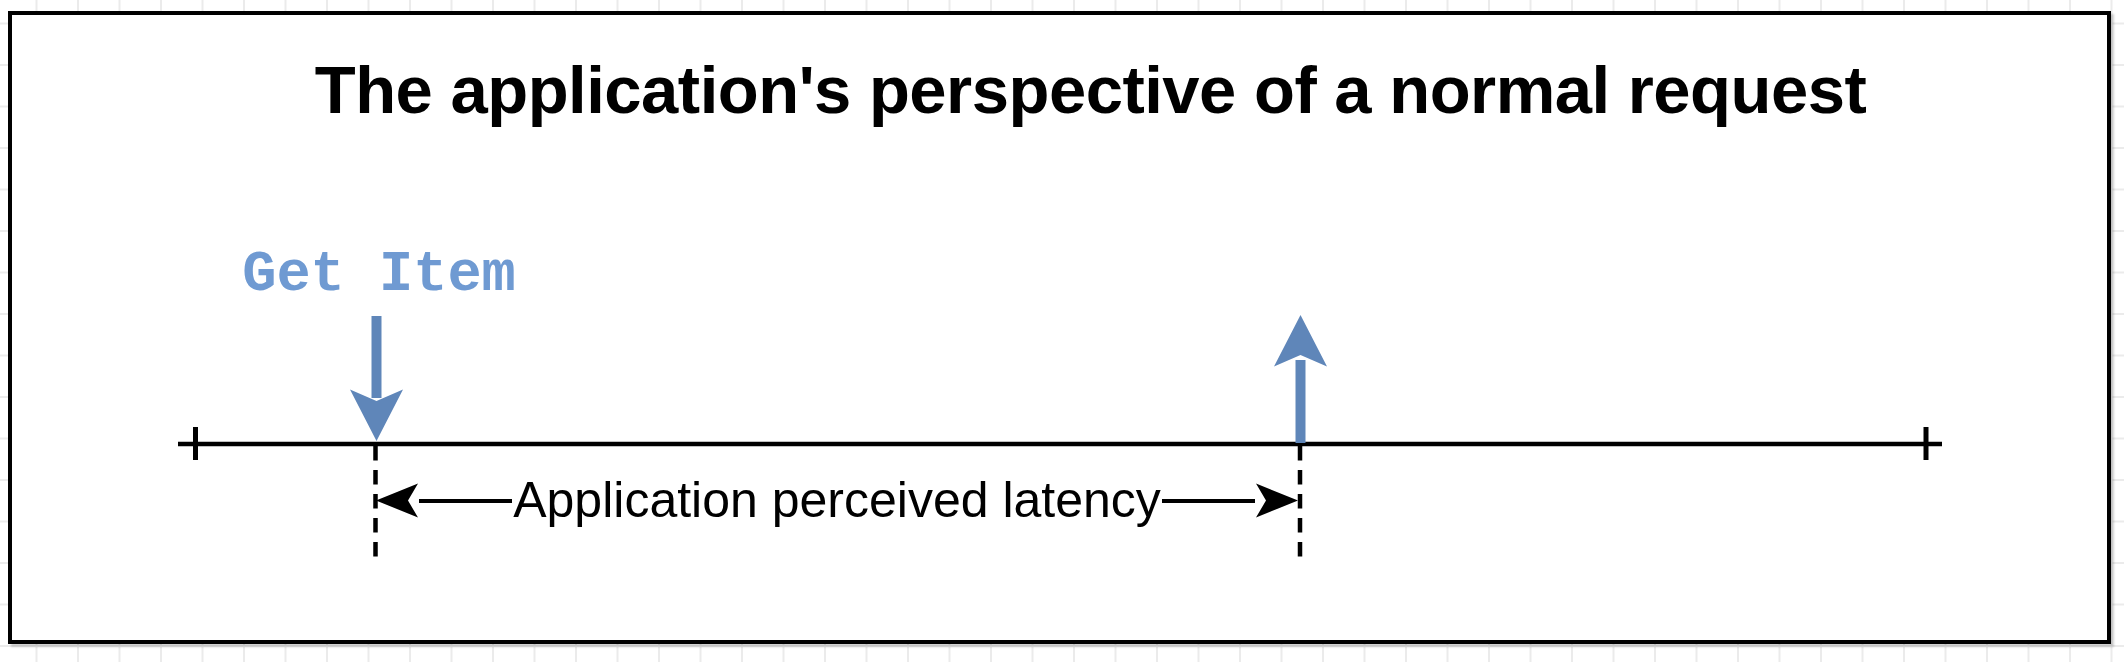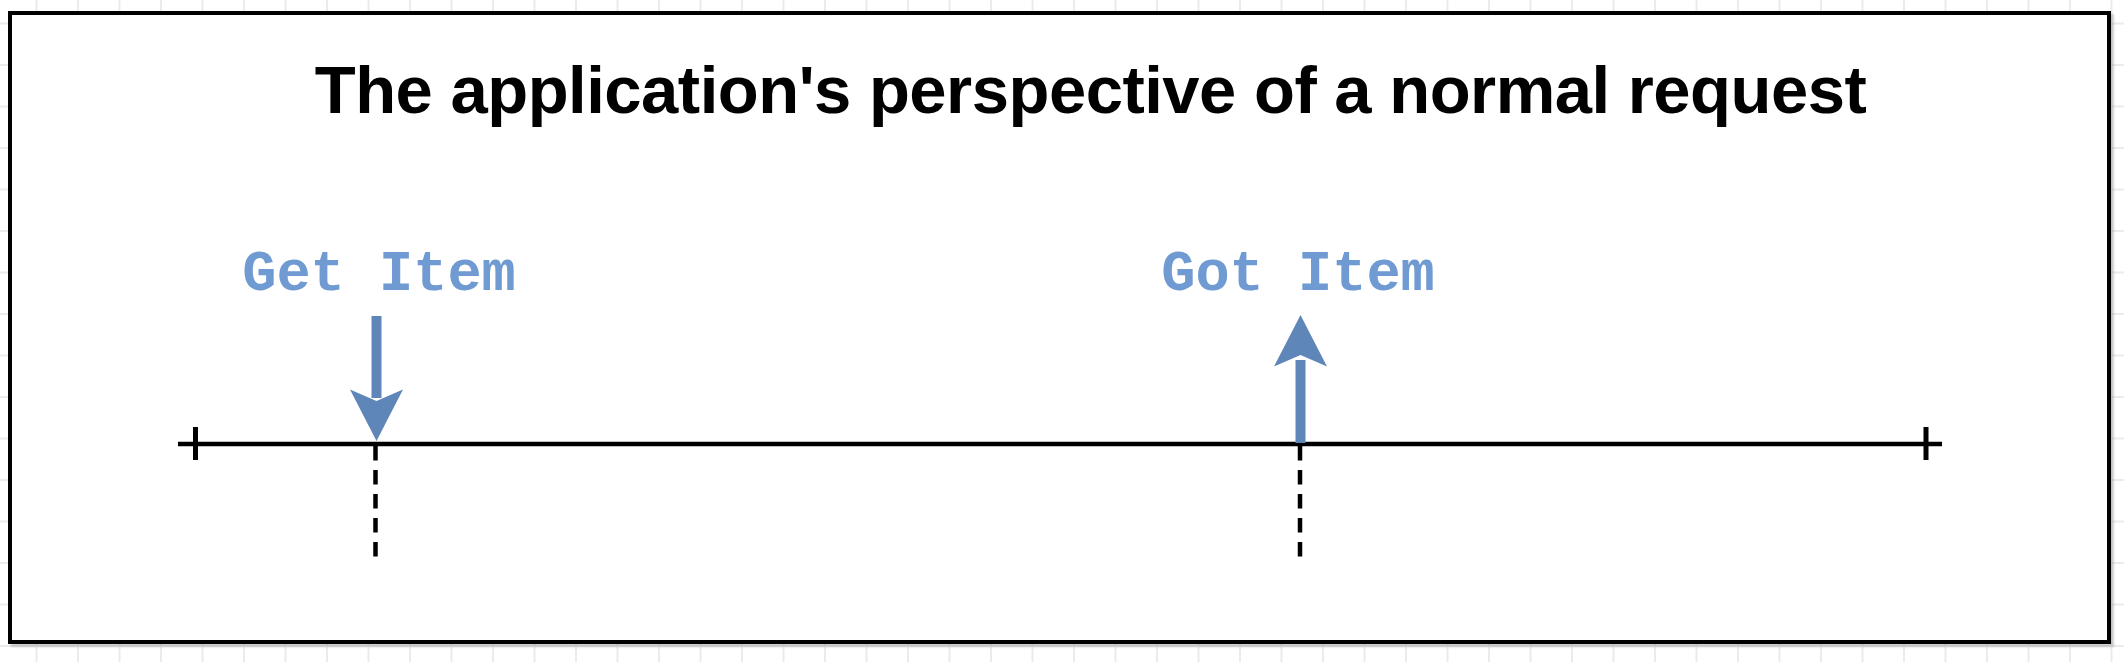--- a/index.html
+++ b/index.html
@@ -83,21 +83,20 @@
 </head>
 <body>
 
 <div class="canvas">
 
   <div class="frame"></div>
 
   <div class="title">The application's perspective of a normal request</div>
 
   <div class="event-label get">Get Item</div>
-  <div class="event-label got">Got Item</div>
 
   <svg class="overlay" viewBox="0 0 2124 662" xmlns="http://www.w3.org/2000/svg">
 
     <line x1="178" y1="444" x2="1942" y2="444" style="stroke:var(--c-line,#000);" stroke-width="4.5"></line>
 
     <line x1="195.5" y1="427" x2="195.5" y2="460" style="stroke:var(--c-line,#000);" stroke-width="5"></line>
     <line x1="1926" y1="427" x2="1926" y2="460" style="stroke:var(--c-line,#000);" stroke-width="5"></line>
 
     <line x1="375.5" y1="446" x2="375.5" y2="558" style="stroke:var(--c-line,#000);" stroke-width="4.5" stroke-dasharray="14.5 9.5"></line>
     <line x1="1300" y1="446" x2="1300" y2="558" style="stroke:var(--c-line,#000);" stroke-width="4.5" stroke-dasharray="14.5 9.5"></line>
@@ -106,14 +105,25 @@
       <line x1="376.5" y1="316" x2="376.5" y2="398" style="stroke:var(--c-arrow-blue,#5f86b9);" stroke-width="10"></line>
       <path d="M 376.5 441 L 350 389.5 L 376.5 401 L 403 389.5 Z" style="fill:var(--c-arrow-blue,#5f86b9);"></path>
     </g>
 
     <g>
       <line x1="1300.5" y1="443" x2="1300.5" y2="360" style="stroke:var(--c-arrow-blue,#5f86b9);" stroke-width="10"></line>
       <path d="M 1300.5 315 L 1274 366.5 L 1300.5 355 L 1327 366.5 Z" style="fill:var(--c-arrow-blue,#5f86b9);"></path>
     </g>
   </svg>
 
+  <div class="latency-row">
+    <svg class="ah" width="44" height="35" viewBox="0 0 44 35" xmlns="http://www.w3.org/2000/svg">
+      <path d="M 1 17.5 L 43 0.5 L 33 17.5 L 43 34.5 Z" style="fill:var(--c-line,#000);"></path>
+    </svg>
+    <div class="conn"></div>
+    <div class="latency-label">Application perceived latency</div>
+    <div class="conn"></div>
+    <svg class="ah" width="44" height="35" viewBox="0 0 44 35" xmlns="http://www.w3.org/2000/svg">
+      <path d="M 43 17.5 L 1 0.5 L 11 17.5 L 1 34.5 Z" style="fill:var(--c-line,#000);"></path>
+    </svg>
+  </div>
 
 </div>
 
 </body></html>

